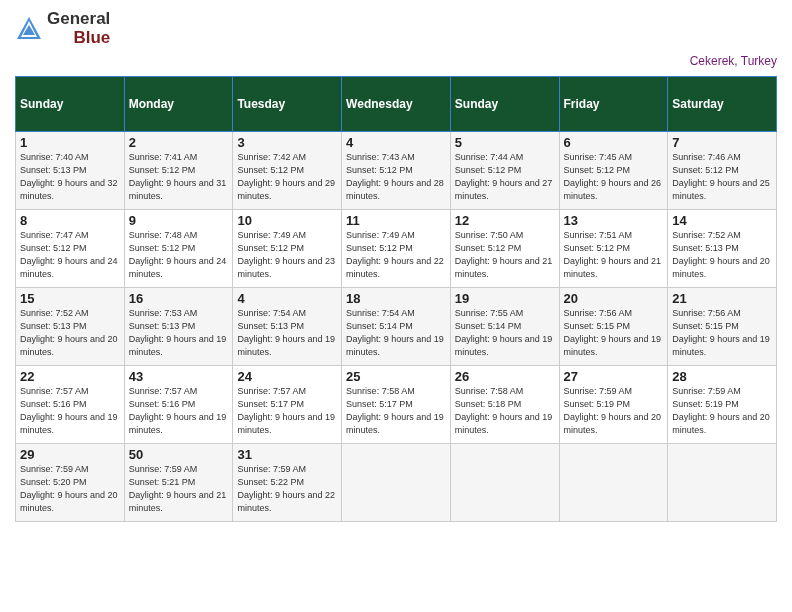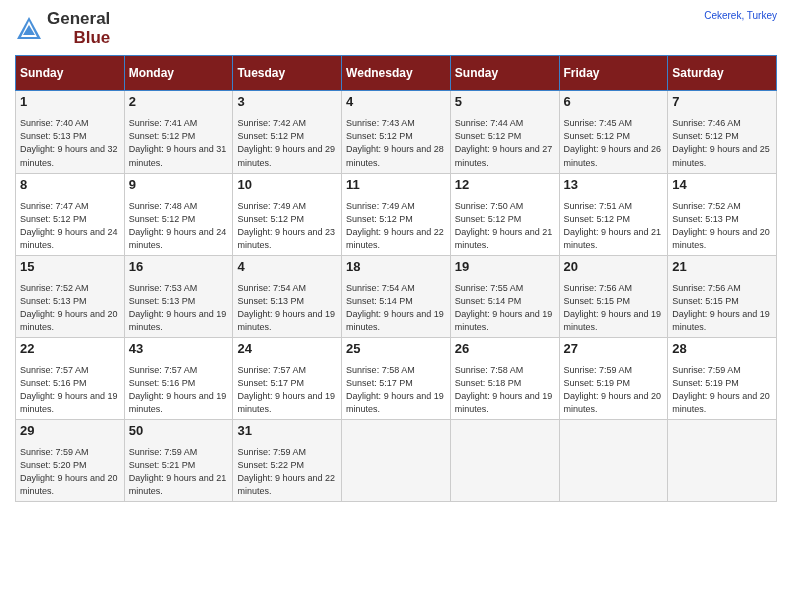--- a/index.html
+++ b/index.html
@@ -32,34 +32,35 @@
     }
     .title-block {
       text-align: right;
     }
     .month-title {
       font-size: 30px;
       font-weight: normal;
       color: #333;
     }
     .location {
-      font-size: 10px;
-      color: #1d4ed8;
+      font-size: 12px;
+      color: #701a75;
+      margin-top: 44px;
     }
     table {
       width: 100%;
       border-collapse: collapse;
       table-layout: fixed;
     }
     thead tr th {
-      background-color: #7f1d1d;
+      background-color: #14532d;
       color: #fff;
       font-size: 12px;
       font-weight: bold;
-      padding: 10px 4px;
+      padding: 20px 4px;
       text-align: left;
       border: 1px solid #3a80c9;
     }
     tbody tr td {
       border: 1px solid #ccc;
       vertical-align: top;
       padding: 3px 4px;
       font-size: 9.5px;
       color: #222;
       height: 78px;
@@ -74,21 +75,20 @@
       font-size: 13px;
       font-weight: bold;
       color: #222;
       display: block;
       margin-bottom: 1px;
     }
     .day-info {
       font-size: 9px;
       line-height: 1.45;
       color: #333;
-      margin-top: 8px;
     }
   </style>
 </head>
 <body>
 
 <div class="container">
   <div class="header-row">
     <div class="logo">
       <svg class="logo-icon" viewBox="0 0 28 28" xmlns="http://www.w3.org/2000/svg">
         <polygon points="14,2 26,24 2,24" fill="#4a90d9"></polygon>

